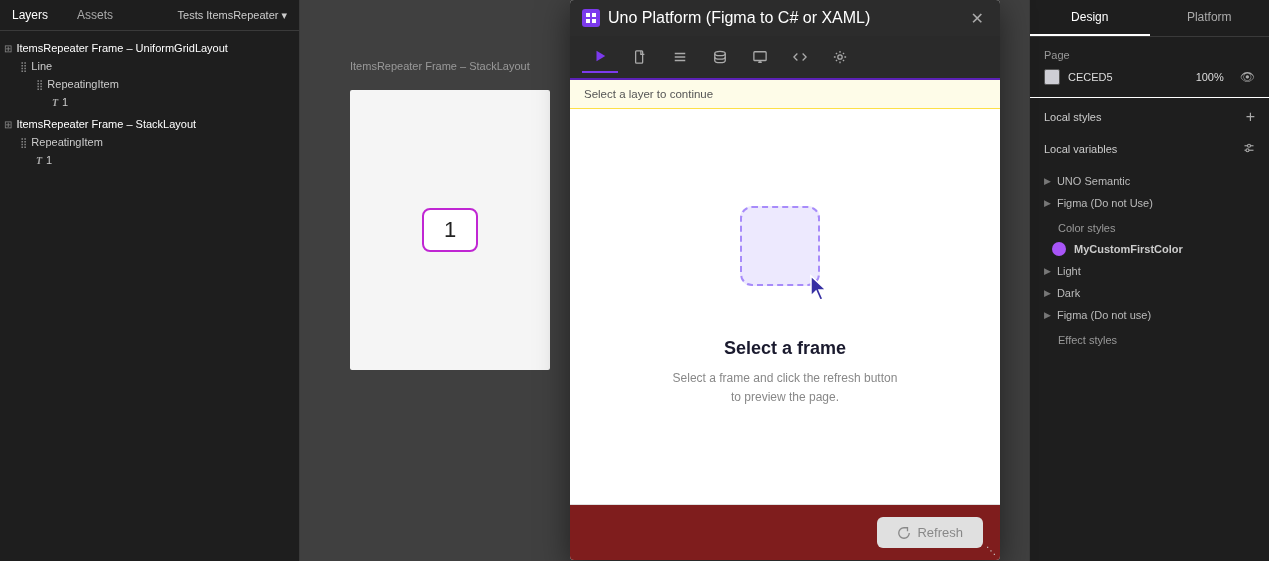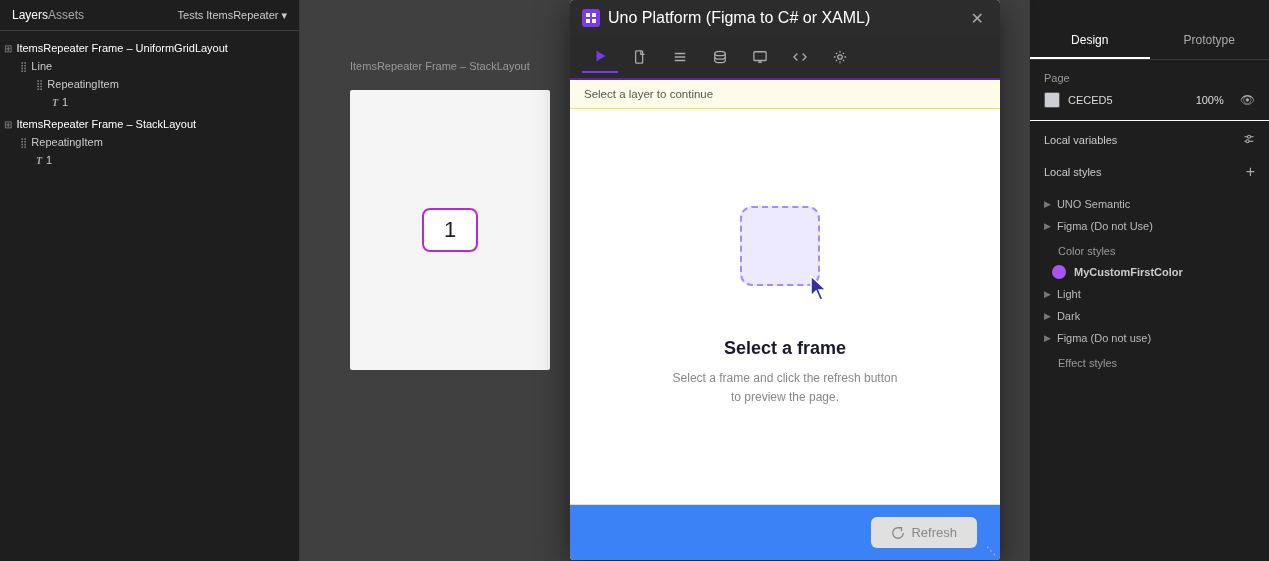--- a/index.html
+++ b/index.html
@@ -19,21 +19,21 @@
       border-right: 1px solid #3a3a3a;
       display: flex;
       flex-direction: column;
       flex-shrink: 0;
     }
     .left-panel-header {
       display: flex;
       align-items: center;
       padding: 8px 12px;
       border-bottom: 1px solid #3a3a3a;
-      gap: 0;
+      gap: 29px;
     }
     .panel-tab {
       font-size: 12px;
       color: #aaa;
       cursor: pointer;
       display: flex;
       align-items: center;
       gap: 4px;
     }
     .panel-tab.active { color: #fff; }
@@ -238,23 +238,23 @@
       margin-bottom: 10px;
       margin-top: 12px;
     }
     .modal-subtext {
       font-size: 12px;
       color: #888;
       text-align: center;
       line-height: 1.6;
     }
     .modal-footer {
-      background: #3b82f6;
+      background: #7f1d1d;
       border-top: 1px solid #e0e0e0;
-      padding: 12px 23px;
+      padding: 12px 17px;
       display: flex;
       align-items: center;
       justify-content: flex-end;
       flex-shrink: 0;
     }
     .refresh-btn {
       display: flex;
       align-items: center;
       gap: 6px;
       background: #e0e0e0;
@@ -282,21 +282,20 @@
       width: 240px;
       background: #1e1e1e;
       border-left: 1px solid #3a3a3a;
       display: flex;
       flex-direction: column;
       flex-shrink: 0;
     }
     .right-panel-header {
       display: flex;
       border-bottom: 1px solid #3a3a3a;
-      margin-top: 23px;
     }
     .right-tab {
       flex: 1;
       text-align: center;
       padding: 10px 0;
       font-size: 12px;
       color: #aaa;
       cursor: pointer;
     }
     .right-tab.active {
@@ -525,52 +524,52 @@
         <span>Refresh</span>
       </button>
     </div>
     <div class="modal-resize-handle">⋱</div>
   </div>
 </div>
 
 <div class="right-panel">
   <div class="right-panel-header">
     <div class="right-tab active">Design</div>
-    <div class="right-tab">Prototype</div>
+    <div class="right-tab">Platform</div>
   </div>
 
   <div class="right-section">
     <div class="right-section-label">Page</div>
     <div class="page-color-row">
       <div class="color-swatch" style="background:#CECED5; border: 1px solid #555;"></div>
       <span class="page-color-hex">CECED5</span>
       <span class="page-opacity">100%</span>
       <span class="visibility-icon">👁</span>
     </div>
+  </div>
+
+  <div class="section-header-row">
+    <span class="section-title">Local styles</span>
+    <button class="section-add-btn">+</button>
   </div>
 
   <div class="section-header-row">
     <span class="section-title">Local variables</span>
     <button class="section-add-btn">
       <svg viewBox="0 0 16 16" fill="none" stroke="#aaa" stroke-width="1.5" width="12" height="12">
         <line x1="2" y1="5" x2="7" y2="5"></line>
           <line x1="9" y1="5" x2="14" y2="5"></line>
         <circle cx="8" cy="5" r="2" fill="#1e1e1e"></circle>
         <line x1="2" y1="11" x2="5" y2="11"></line>
           <line x1="7" y1="11" x2="14" y2="11"></line>
         <circle cx="6" cy="11" r="2" fill="#1e1e1e"></circle>
       </svg>
     </button>
   </div>
 
-  <div class="section-header-row">
-    <span class="section-title">Local styles</span>
-    <button class="section-add-btn">+</button>
-  </div>
-
   <div class="local-styles-section">
 
     <div class="style-group-header">
       <span class="style-group-arrow">▶</span>
       <span class="style-group-label">UNO Semantic</span>
     </div>
     <div class="style-group-header">
       <span class="style-group-arrow">▶</span>
       <span class="style-group-label">Figma (Do not Use)</span>
     </div>

